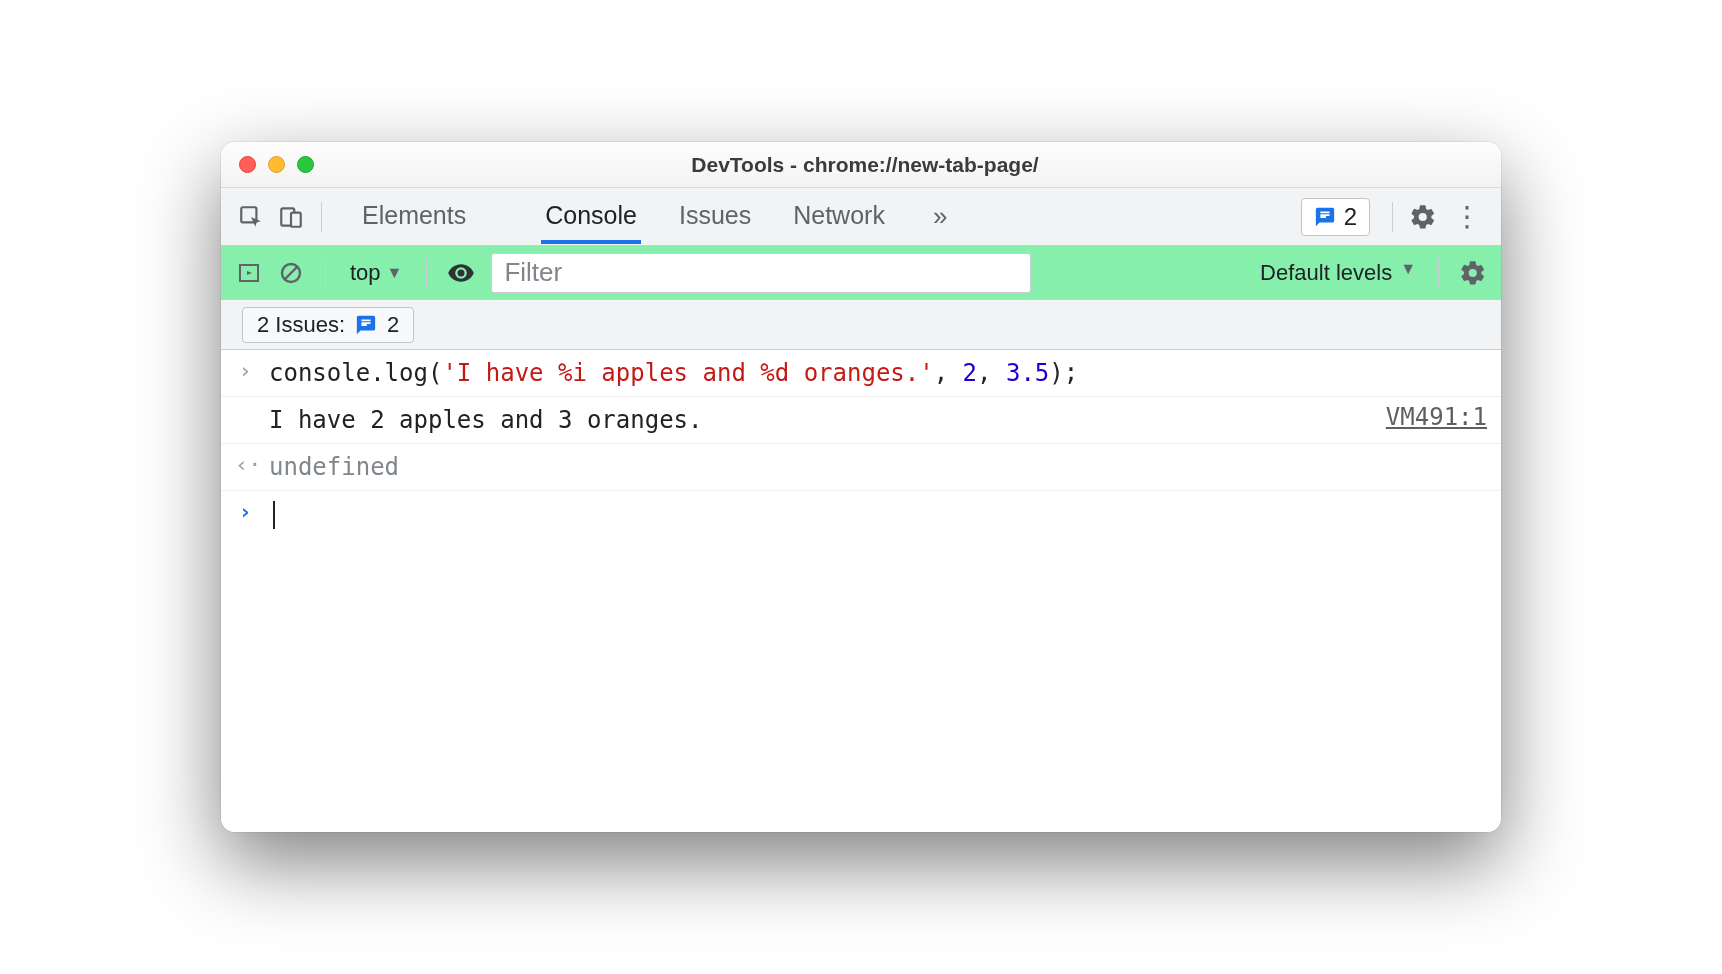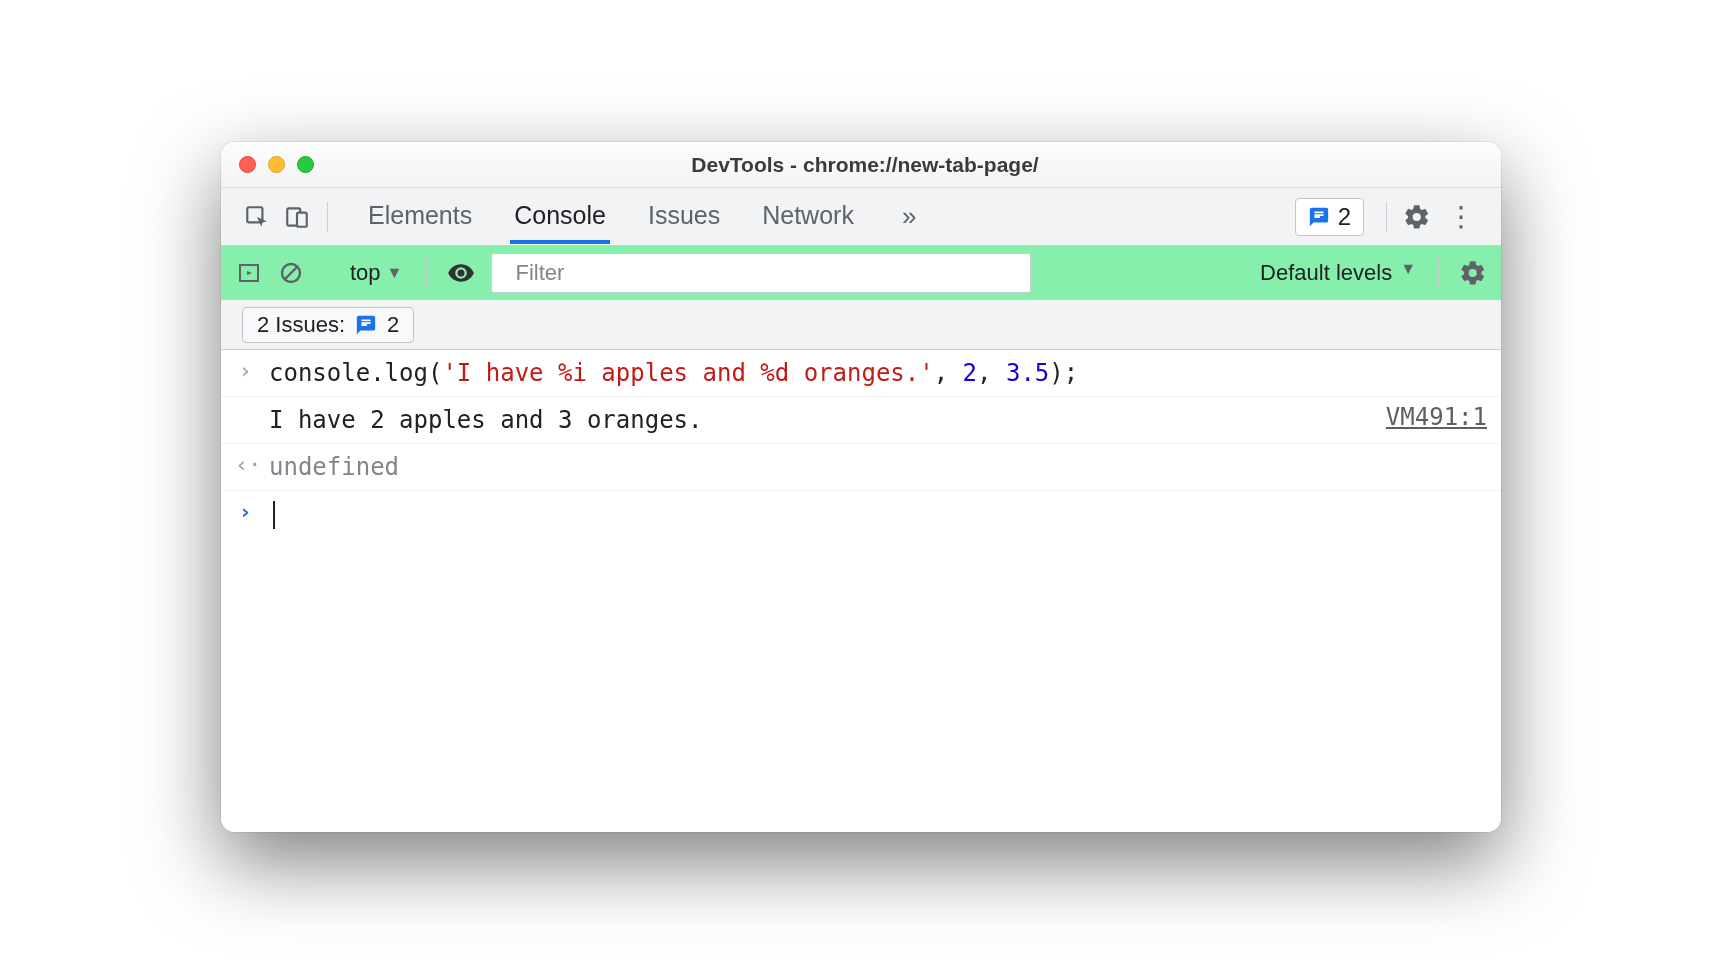--- a/index.html
+++ b/index.html
@@ -51,21 +51,21 @@
     color: #3b3b3b;
     pointer-events: none;
   }
   
   .tabbar {
     height: 58px;
     background:#f1f3f4;
     border-bottom: 1px solid #cacdd1;
     display:flex;
     align-items:center;
-    padding: 0 16px;
+    padding: 0 10px;
   }
   .tab-icon-btn {
     width: 40px; height: 40px;
     display:flex;align-items:center;justify-content:center;
     color:#5f6367;
     cursor:pointer;
   }
   .vdiv {
     width:1px; height:30px; background:#cacdd1; margin:0 10px;
   }
@@ -73,20 +73,21 @@
   .tab {
     font-size: 25px;
     color:#5f6367;
     cursor:pointer;
     padding: 12px 4px 10px;
     border-bottom: 4px solid transparent;
   }
   .tab.active {
     color:#202124;
     border-bottom: 4px solid #1a73e8;
+    margin-left: 37px;
   }
   .more-tabs {
     font-size:26px;
     color:#5f6367;
     padding:0 10px;
     cursor:pointer;
   }
   .tabbar-spacer { flex:1; }
   .issues-badge {
     display:flex; align-items:center; gap:8px;
@@ -124,22 +125,22 @@
     font-size:22px;color:#202124;cursor:pointer;
     padding:0 8px;
   }
   .eye-btn { color:#303134;}
   .filter-input {
     flex:0 0 540px;
     height:40px;
     border:1px solid #cacdd1;
     background:#fff;
     border-radius:3px;
-    padding:0 23px;
-    font-size:22px;
+    padding:0 12px;
+    font-size:26px;
     color:#202124;
     margin-left:6px;
   }
   .filter-input::placeholder{color:#80868b;}
   .toolbar-spacer{flex:1;}
   .levels-dd {
     display:flex;gap:8px;font-size:22px;color:#202124;cursor:pointer;padding:0 6px;
   }
 
   

